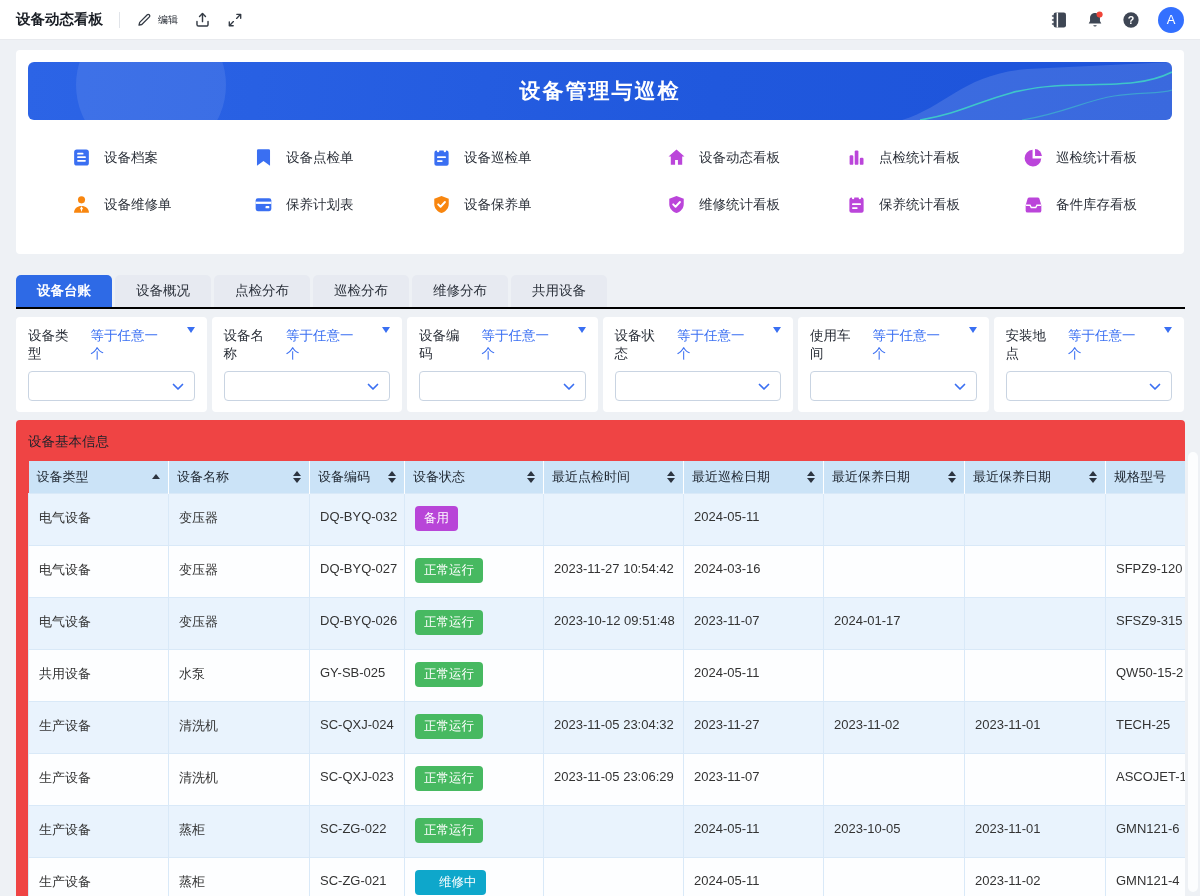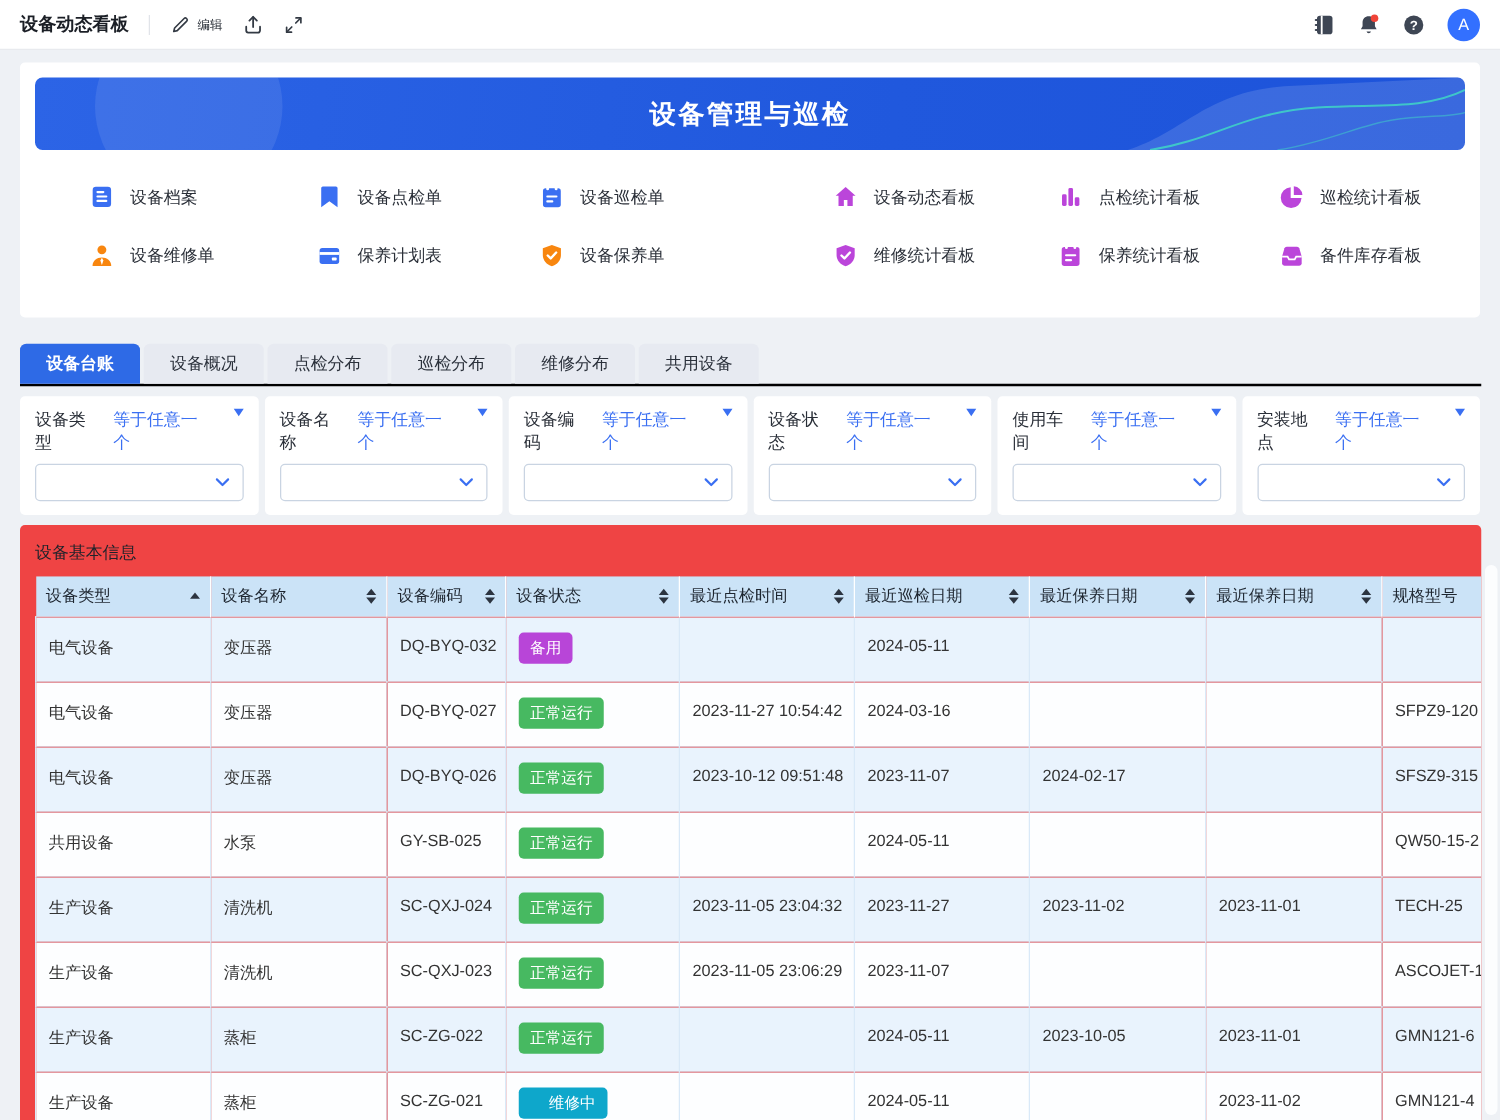--- a/index.html
+++ b/index.html
@@ -511,21 +511,21 @@
             <td></td>
             <td>SFPZ9-120</td>
           </tr>
           <tr class="odd">
             <td>电气设备</td>
             <td>变压器</td>
             <td>DQ-BYQ-026</td>
             <td><span class="badge" style="background: rgb(71, 185, 97);">正常运行</span></td>
             <td>2023-10-12 09:51:48</td>
             <td>2023-11-07</td>
-            <td>2024-02-17</td>
+            <td>2024-01-17</td>
             <td></td>
             <td>SFSZ9-315</td>
           </tr>
           <tr class="even">
             <td>共用设备</td>
             <td>水泵</td>
             <td>GY-SB-025</td>
             <td><span class="badge" style="background: rgb(71, 185, 97);">正常运行</span></td>
             <td></td>
             <td>2024-05-11</td>

